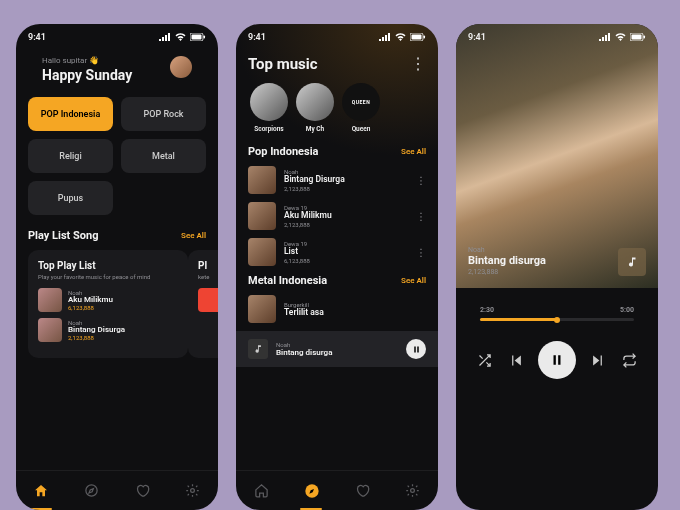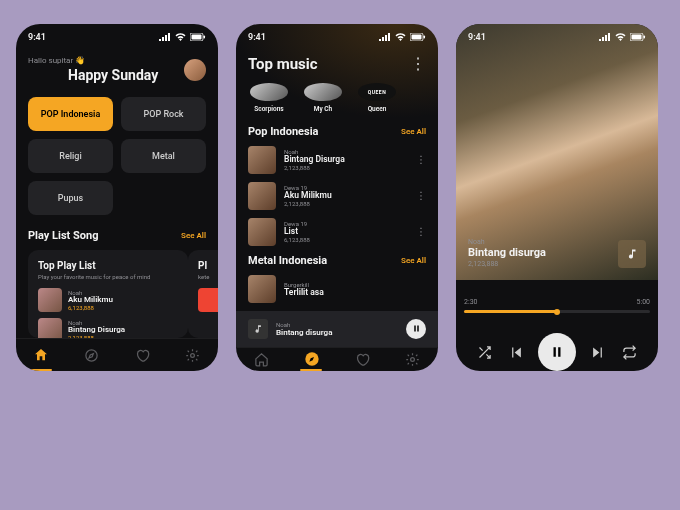--- a/index.html
+++ b/index.html
@@ -5,31 +5,31 @@
   :root{
     --bg:#0f0f11;
     --card:#1a1a1d;
     --muted:#8e8e93;
     --accent:#f5a623;
     --text:#f2f2f2;
     --chip:#232326;
   }
   *{box-sizing:border-box;font-family:-apple-system,BlinkMacSystemFont,'Segoe UI',Roboto,sans-serif;-webkit-font-smoothing:antialiased;}
   body{margin:0;background:#a89bc0;width:680px;height:510px;overflow:hidden;display:flex;gap:18px;padding:24px 16px;}
-  .phone{background:var(--bg);border-radius:24px;overflow:hidden;width:202px;height:347px;position:relative;display:flex;flex-direction:column;color:var(--text);}
+  .phone{background:var(--bg);border-radius:24px;overflow:hidden;width:202px;height:486px;position:relative;display:flex;flex-direction:column;color:var(--text);}
   .statusbar{display:flex;align-items:center;justify-content:space-between;padding:8px 12px 4px;font-size:9px;font-weight:600;}
   .s-ind{display:flex;gap:4px;align-items:center;}
   
   .chips{display:grid;grid-template-columns:1fr 1fr;gap:8px;padding:0 12px 14px;}
   .chip{background:var(--chip);border-radius:8px;padding:12px 6px;text-align:center;font-size:9px;color:#ccc;font-weight:500;}
   .chip.active{background:var(--accent);color:#000;font-weight:600;}
   
-  .hdr{padding:10px 12px 14px;display:flex;justify-content:space-between;align-items:center;}
+  .hdr{padding:10px 26px 14px;display:flex;justify-content:space-between;align-items:flex-start;}
   .greet-sub{font-size:8px;color:var(--muted);}
-  .greet-main{font-size:14px;font-weight:700;margin-top:2px;margin-left:40px;}
+  .greet-main{font-size:14px;font-weight:700;margin-top:2px;}
   .avatar{width:22px;height:22px;border-radius:50%;background:linear-gradient(135deg,#d7a17e,#8a5c3d);}
   
   .sec{display:flex;justify-content:space-between;align-items:center;padding:0 12px 8px;}
   .sec-title{font-size:11px;font-weight:700;}
   .sec-link{font-size:8px;color:var(--accent);font-weight:600;}
   
   .pl-row{display:flex;gap:0;padding:0 12px;overflow:hidden;}
   .pl-card{background:var(--card);border-radius:10px;padding:10px;width:160px;flex-shrink:0;}
   .pl-card-title{font-size:10px;font-weight:700;}
   .pl-card-sub{font-size:6px;color:var(--muted);margin-top:2px;margin-bottom:8px;}
@@ -39,21 +39,21 @@
   .pl-meta .t2{font-size:8px;font-weight:600;line-height:1.1;}
   .pl-meta .t3{font-size:6px;color:var(--accent);}
   
   .tabbar{margin-top:auto;display:flex;justify-content:space-around;align-items:center;height:40px;border-top:1px solid #1e1e20;}
   .tab{width:20px;height:20px;display:flex;align-items:center;justify-content:center;opacity:.6;}
   .tab.active{opacity:1;}
   .tab-ind{position:absolute;bottom:0;height:2px;background:var(--accent);border-radius:1px;}
   
   .hdr2{padding:8px 12px 10px;display:flex;justify-content:space-between;align-items:center;}
   .h2-title{font-size:15px;font-weight:700;}
-  .circrow{display:flex;gap:12px;padding:0 12px 12px;overflow:hidden;}
+  .circrow{display:flex;gap:4px;padding:0 12px 12px;overflow:hidden;}
   .circ{display:flex;flex-direction:column;align-items:center;gap:4px;width:42px;flex-shrink:0;}
   .circ-img{width:38px;height:38px;border-radius:50%;background:linear-gradient(135deg,#ccc,#555);}
   .circ-img.q{background:#111;display:flex;align-items:center;justify-content:center;font-size:5px;color:#fff;letter-spacing:.5px;font-weight:700;}
   .circ-lbl{font-size:6.5px;font-weight:600;}
   .tracklist{padding:0 12px;}
   .track{display:flex;align-items:center;gap:8px;margin-bottom:8px;}
   .track-art{width:28px;height:28px;border-radius:4px;background:linear-gradient(135deg,#a7846a,#5d3e2a);}
   .track-meta .t1{font-size:6px;color:var(--muted);}
   .track-meta .t2{font-size:8.5px;font-weight:600;line-height:1.1;}
   .track-meta .t3{font-size:6px;color:var(--muted);}
@@ -64,21 +64,21 @@
   .np .t1{font-size:6px;color:var(--muted);}
   .np .t2{font-size:8px;font-weight:600;}
   .np-play{margin-left:auto;width:20px;height:20px;border-radius:50%;background:#eaeaea;display:flex;align-items:center;justify-content:center;}
   
   .artwork{width:100%;height:264px;background:linear-gradient(160deg,#3d3a2f 0%,#6b5c42 30%,#d8b998 50%,#a88560 60%,#2c2e22 100%);position:relative;}
   .art-title{position:absolute;bottom:12px;left:12px;}
   .art-title .t1{font-size:7px;color:var(--muted);}
   .art-title .t2{font-size:11px;font-weight:700;}
   .art-title .t3{font-size:7px;color:var(--muted);margin-top:1px;}
   .art-chip{position:absolute;bottom:12px;right:12px;width:28px;height:28px;border-radius:4px;background:rgba(120,100,70,.7);display:flex;align-items:center;justify-content:center;}
-  .progress{padding:18px 8px 10px;}
+  .progress{padding:18px 24px 10px;font-weight:bold;}
   .prog-times{display:flex;justify-content:space-between;font-size:7px;color:var(--muted);margin-bottom:4px;}
   .prog-bar{height:3px;background:#2a2a2d;border-radius:2px;position:relative;}
   .prog-fill{position:absolute;left:0;top:0;height:100%;background:var(--accent);border-radius:2px;width:50%;}
   .prog-dot{position:absolute;left:50%;top:50%;width:6px;height:6px;background:var(--accent);border-radius:50%;transform:translate(-50%,-50%);}
   .controls{display:flex;align-items:center;justify-content:space-around;padding:10px 12px 0;}
   .ctrl{width:22px;height:22px;display:flex;align-items:center;justify-content:center;color:#ccc;}
   .ctrl.big{width:38px;height:38px;background:#eaeaea;border-radius:50%;color:#000;}
   
   svg{display:block;}
 </style>

